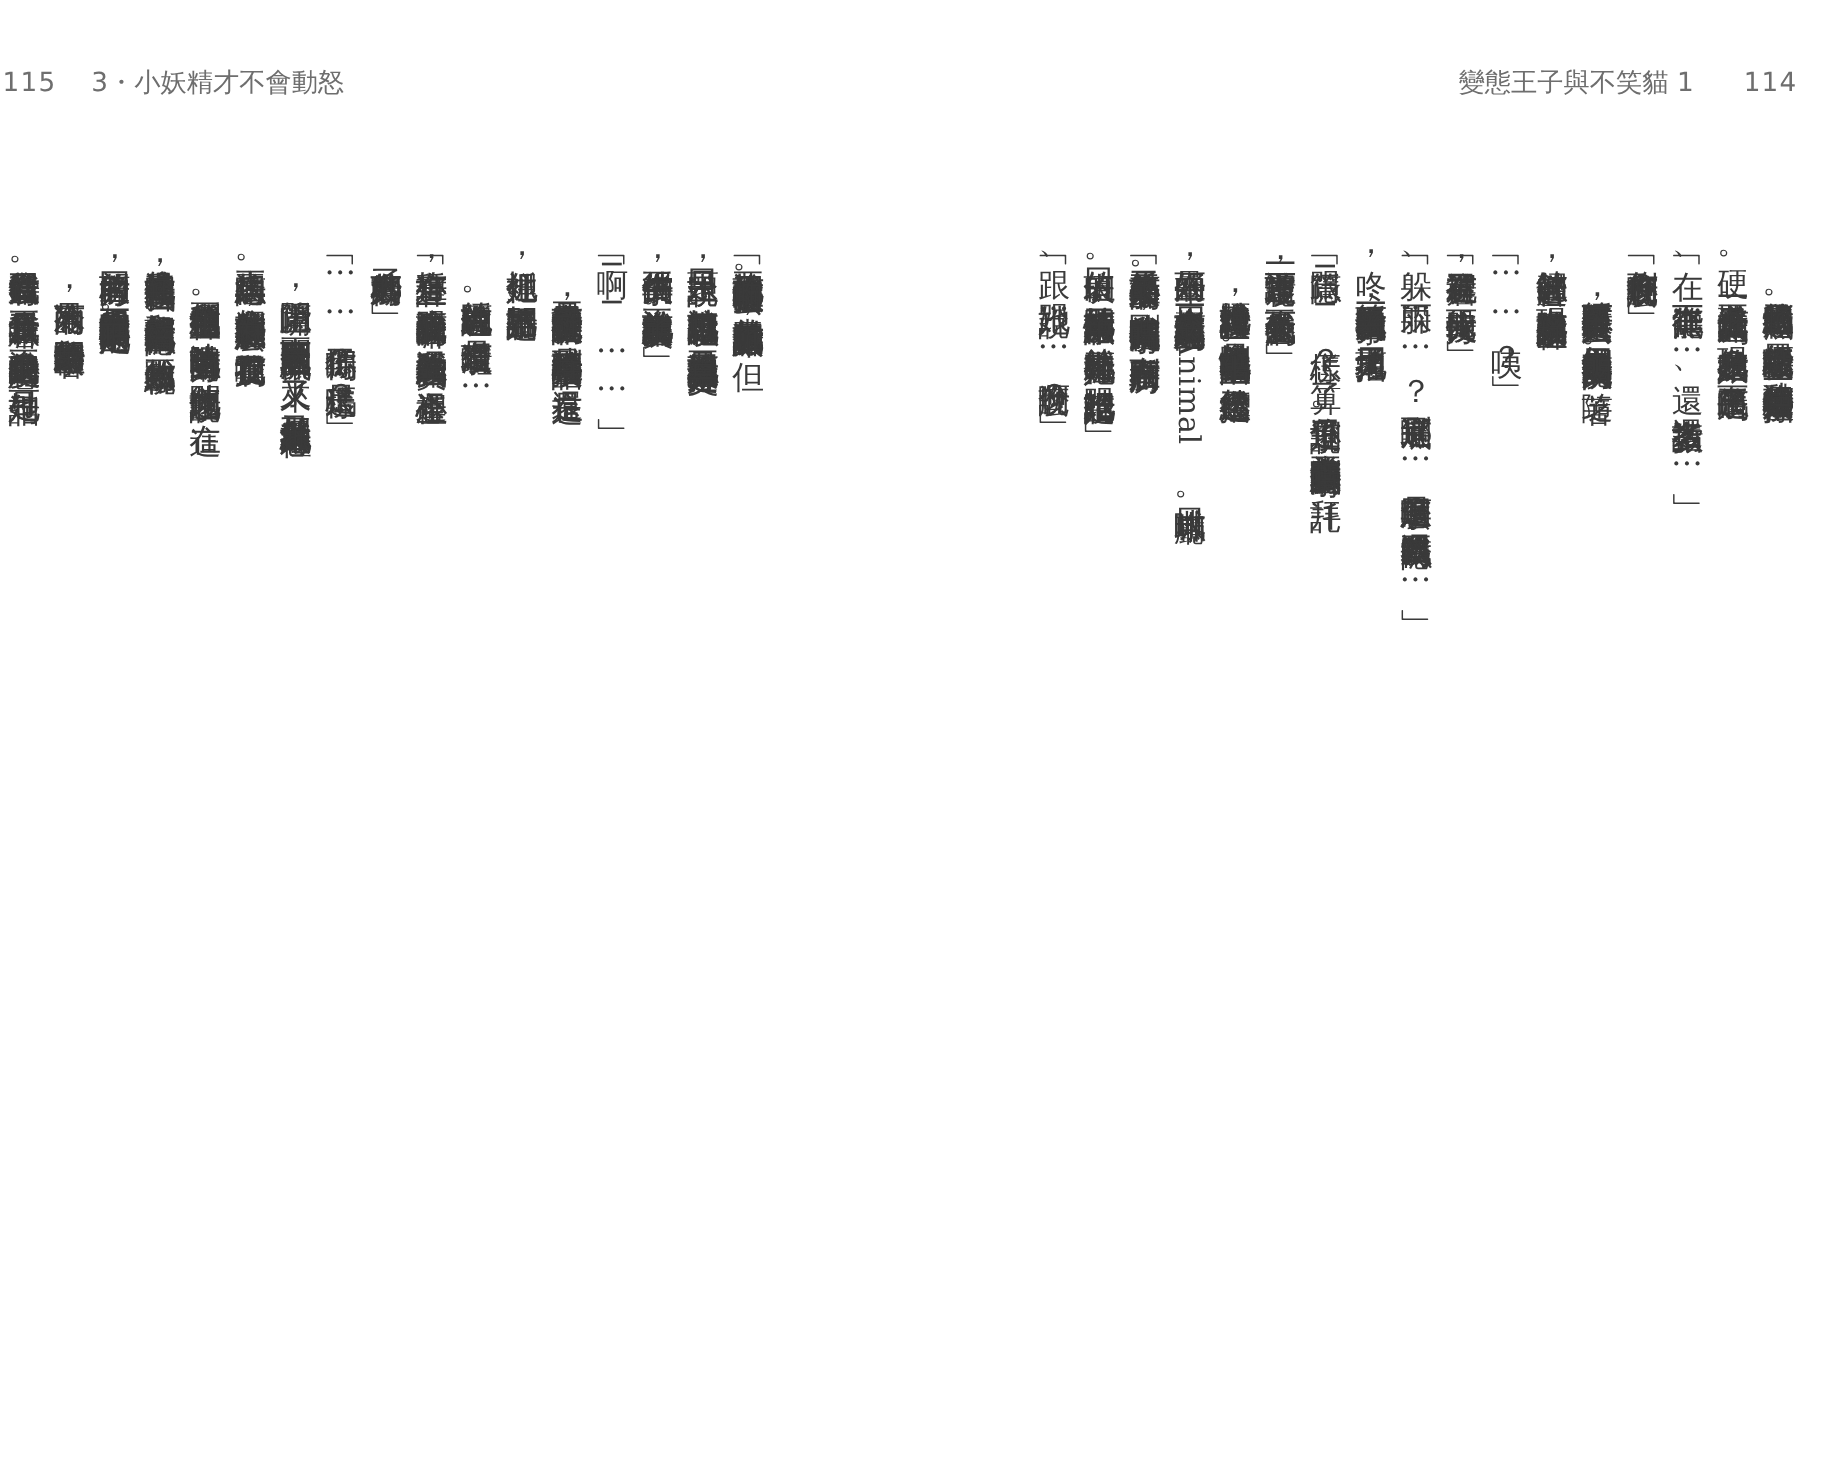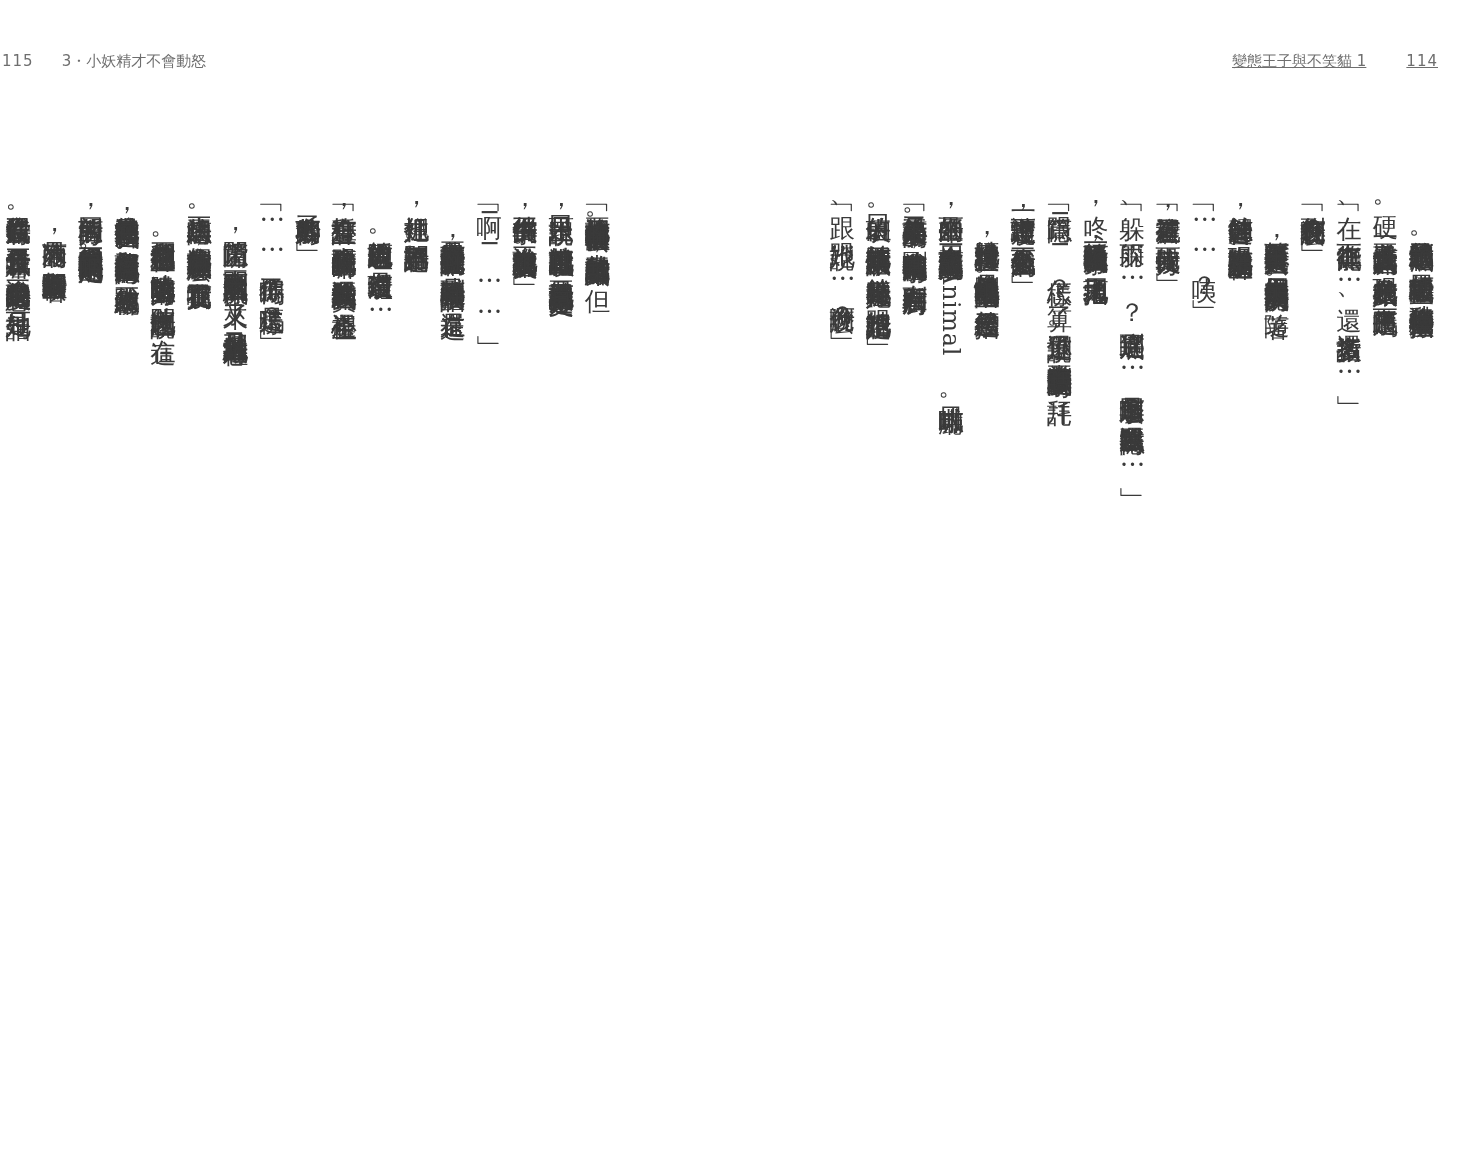--- a/index.html
+++ b/index.html
@@ -4,24 +4,24 @@
 <style>
   html, body { margin: 0; padding: 0; background: #ffffff; }
   body {
     width: 1462px; height: 1174px; position: relative; overflow: hidden;
     font-family: "DejaVu Serif", "Liberation Serif", serif;
     color: #3a3a3a;
   }
   .header {
     position: absolute; top: 52px;
     font-family: "DejaVu Sans", "Liberation Sans", sans-serif;
-    font-size: 15px; color: #6e6e6e; white-space: nowrap;
+    font-size: 21px; color: #6e6e6e; white-space: nowrap;
   }
   .header-left { left: 2px; }
-  .header-right { right: 24px; text-decoration: underline; }
+  .header-right { right: 24px; }
   .header .num { letter-spacing: 1px; }
   .header .gap { display: inline-block; width: 28px; }
   .header .gap-sm { display: inline-block; width: 40px; }
 
   .page {
     position: absolute; top: 196px; height: 920px;
   }
   .page-right { left: 818px; width: 624px; }
   .page-left { left: 0px; width: 618px; }
 

